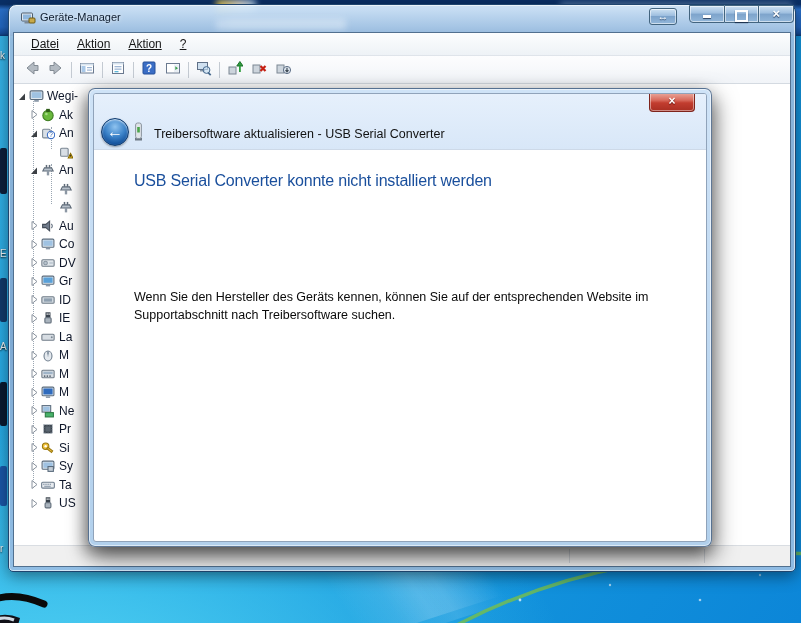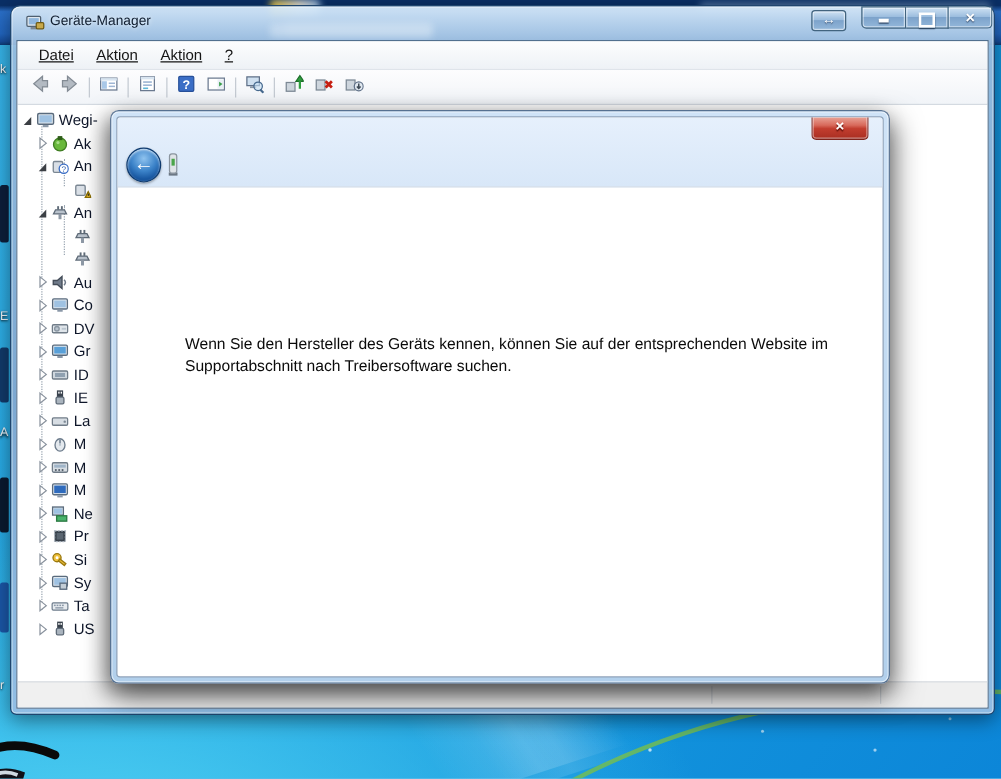--- a/index.html
+++ b/index.html
@@ -584,19 +584,21 @@
     <div class="dlg-inner">
       <div class="dlg-top">
         <div class="back-btn"><span>←</span></div>
         <span class="hdr-ico">
           <svg width="13" height="20" viewBox="0 0 13 20">
             <rect x="3" y="16" width="7" height="2.5" fill="#6d7884"></rect>
             <rect x="3.6" y="1" width="5.8" height="15.5" rx="2" fill="#dfe4e8" stroke="#8a949e"></rect>
             <rect x="5.2" y="5" width="2.6" height="5.5" fill="#4aa54a"></rect>
           </svg>
         </span>
+        <span class="dlg-title">Treibersoftware aktualisieren - USB Serial Converter</span>
         <div class="dlg-close"><span>×</span></div>
       </div>
-      <p class="dlg-p" style="top:159px;margin-left:14px;">Wenn Sie den Hersteller des Geräts kennen, können Sie auf der entsprechenden Website im Supportabschnitt nach Treibersoftware suchen.</p>
+      <div class="dlg-heading">USB Serial Converter konnte nicht installiert werden</div>
+      <p class="dlg-p" style="top:181px;">Wenn Sie den Hersteller des Geräts kennen, können Sie auf der entsprechenden Website im Supportabschnitt nach Treibersoftware suchen.</p>
     </div>
   </div>
 
 </div>
 
 </body></html>

